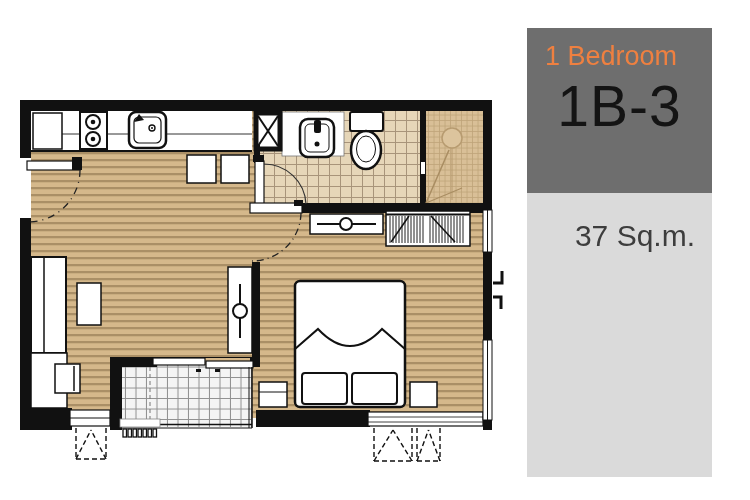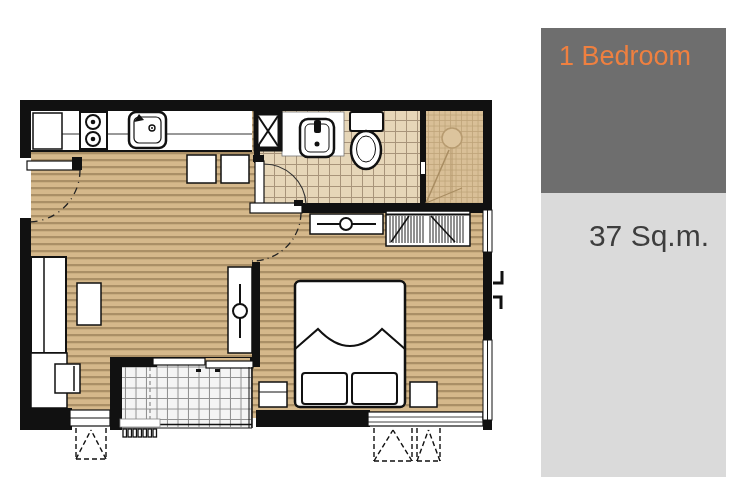--- a/index.html
+++ b/index.html
@@ -1,19 +1,19 @@
 <!DOCTYPE html>
 <html><head>
 <meta charset="utf-8">
 <style>
   html,body{margin:0;padding:0;background:#ffffff;}
   body{font-family:"Liberation Sans", sans-serif;}
   #stage{position:relative;width:750px;height:500px;background:#ffffff;overflow:hidden;}
   #plan-svg{position:absolute;left:0;top:0;}
-  .panel{position:absolute;left:541px;top:28px;width:185px;height:449px;}
+  .panel{position:absolute;left:527px;top:28px;width:185px;height:449px;}
   .panel-header{height:165px;background:#6e6e6e;}
   .unit-type{padding:13px 0 0 18px;font-size:27px;color:#ef8040;}
   .unit-code{font-size:57px;color:#141414;text-align:center;margin-top:1px;letter-spacing:1px;}
   .panel-body{height:284px;background:#dadada;}
   .unit-area{text-align:right;padding:26px 17px 0 0;font-size:30px;color:#3d3d3d;}
 </style>
 </head>
 <body>
 
 <div id="stage">
@@ -272,19 +272,20 @@
     <g>
       <rect x="31" y="353" width="36" height="55" fill="#ffffff" stroke="#111" stroke-width="1.5"></rect>
       <rect x="55" y="364" width="25" height="29" fill="#ffffff" stroke="#111" stroke-width="1.5"></rect>
       <line x1="74" y1="366" x2="74" y2="391" stroke="#111" stroke-width="1.5"></line>
     </g>
   </svg>
 
   <div class="panel">
     <div class="panel-header">
       <div class="unit-type">1 Bedroom</div>
+      <div class="unit-code">1B-3</div>
     </div>
     <div class="panel-body">
       <div class="unit-area">37 Sq.m.</div>
     </div>
   </div>
 
 </div>
 
 </body></html>

